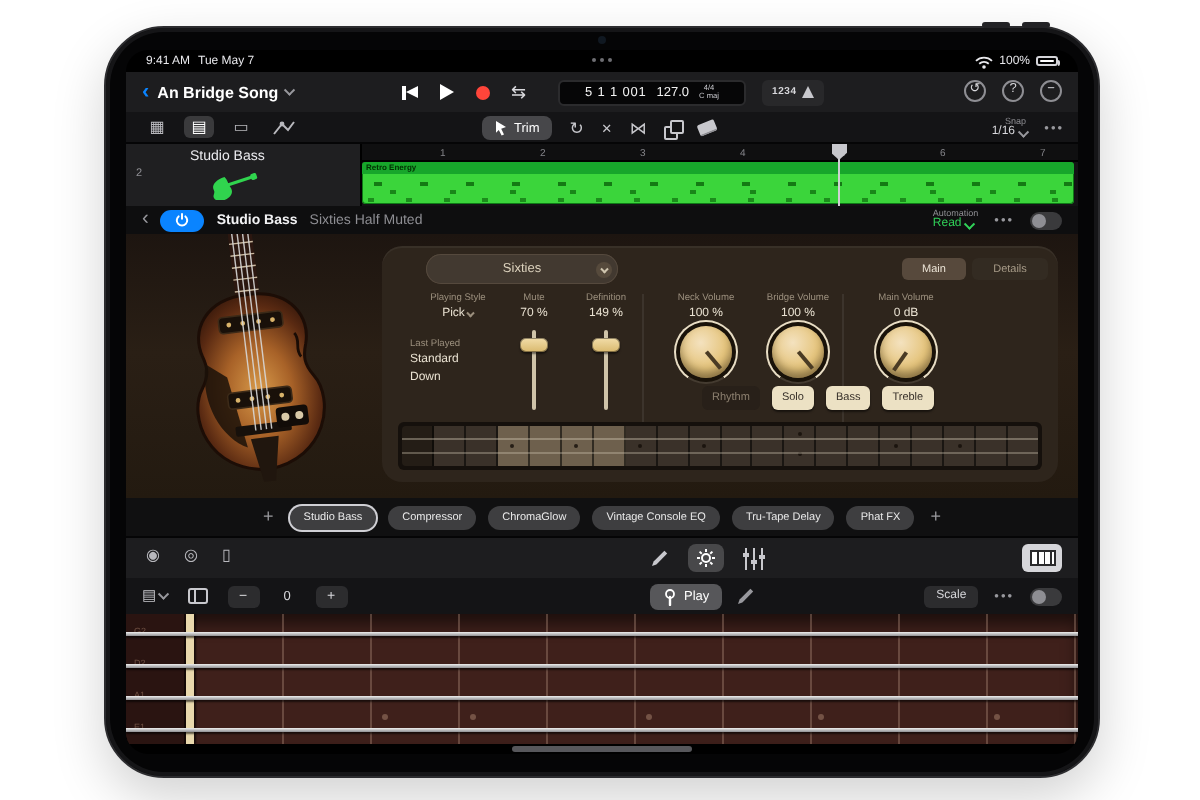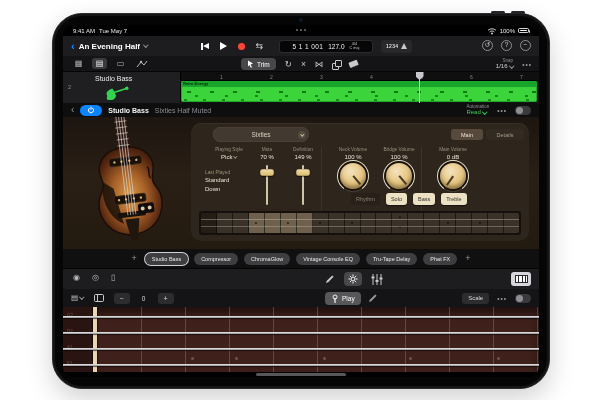--- a/index.html
+++ b/index.html
@@ -194,21 +194,21 @@
           <span>100%</span>
           <div class="bat">
               <i></i>
             </div>
         </div>
       </div>
 
       <div class="tb1">
         <div class="titlegrp">
           <span class="backchev">‹</span>
-          <span class="songtitle">An Evening Half</span>
+          <span class="songtitle">An Bridge Song</span>
           <span class="chev"></span>
         </div>
         <div class="transport">
           <span class="tostart">
               <b></b>
               <i></i>
             </span>
           <span class="playtri"></span>
           <span class="recdot"></span>
           <span class="cyc">⇆</span>

